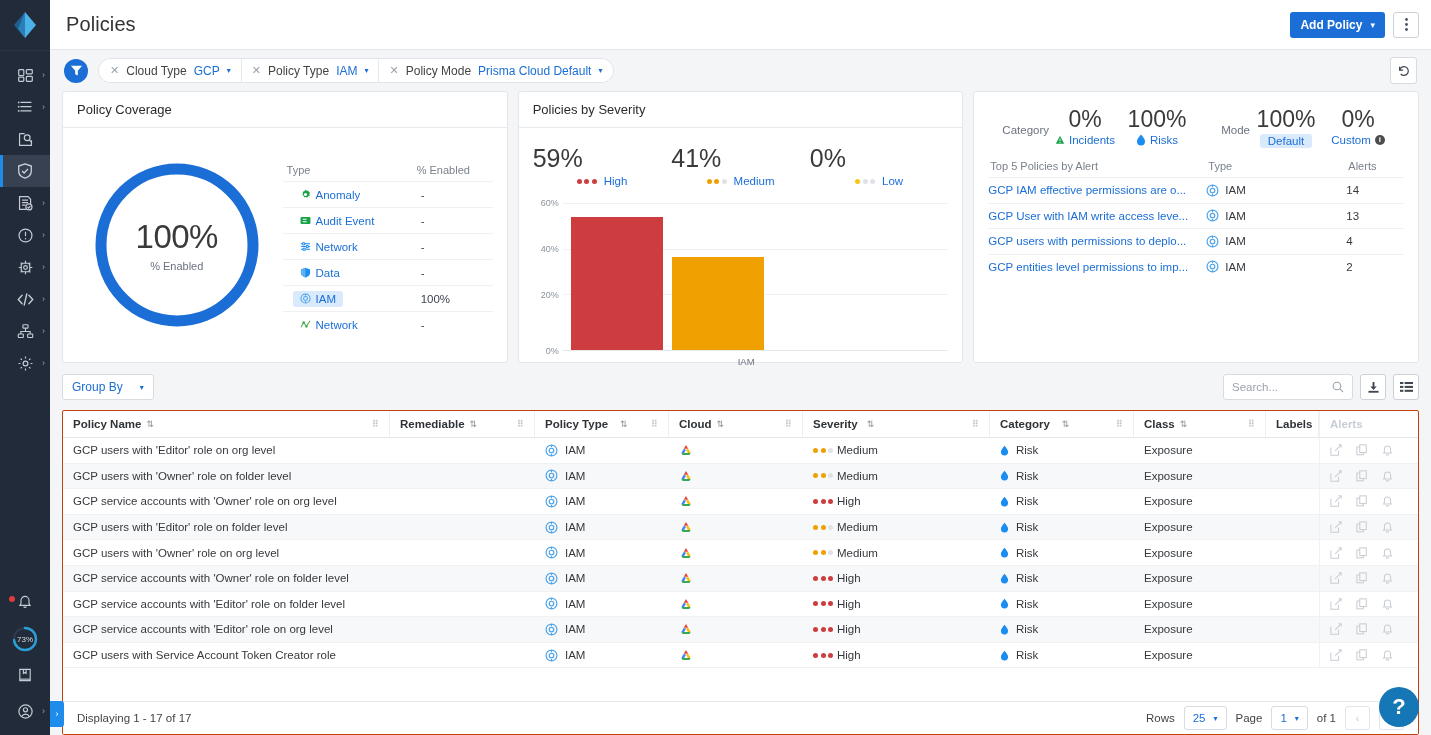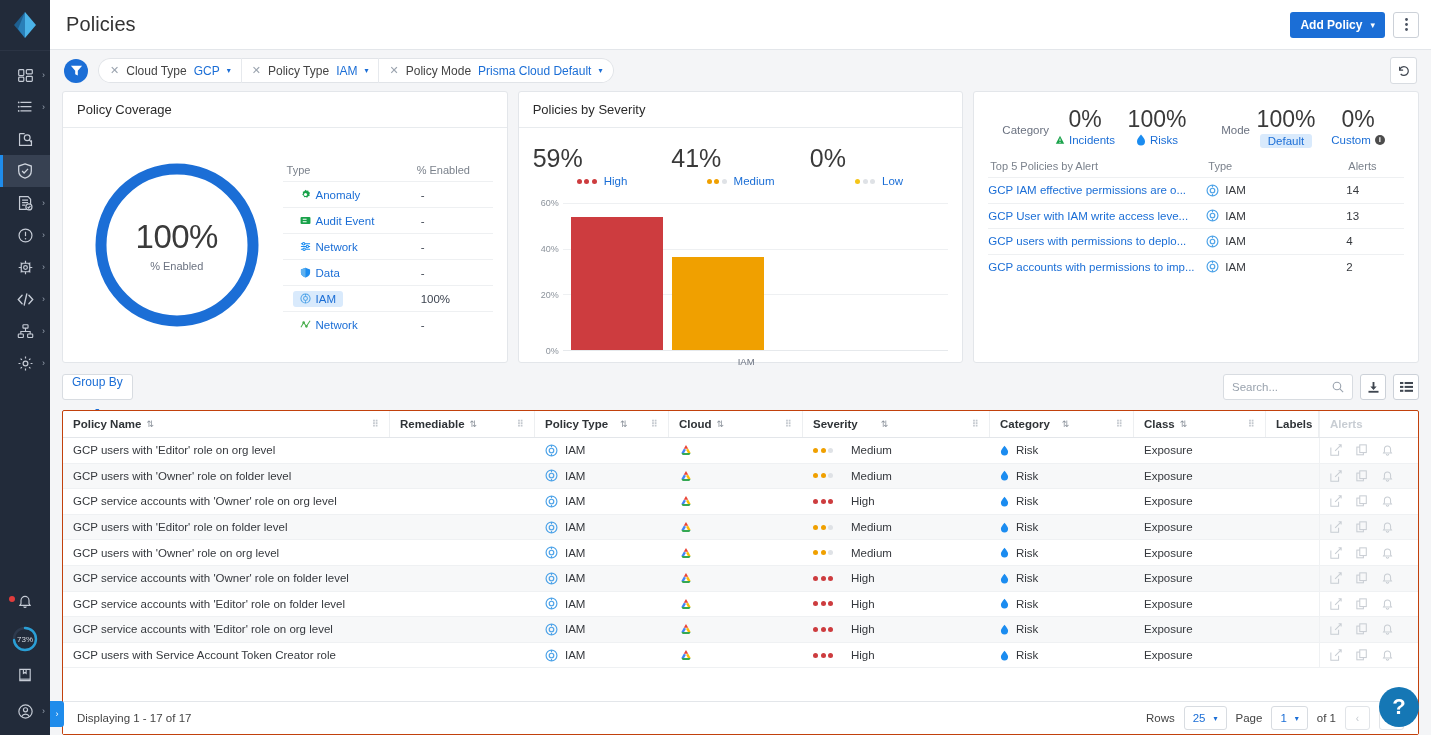--- a/index.html
+++ b/index.html
@@ -172,21 +172,21 @@
   }
   .dd-c1 { width: 218px; color: #1b6ed6; white-space: nowrap; overflow: hidden; text-overflow: ellipsis; }
   .dd-c2 { width: 140px; display: flex; align-items: center; gap: 6px; color: #35383d; }
   .dd-c3 { flex: 1; color: #35383d; }
 
   
   .tablewrap { flex: 1; padding: 10px 12px 0 12px; display: flex; flex-direction: column; min-height: 0; }
   .table-toolbar { display: flex; align-items: center; height: 28px; margin-bottom: 9px; flex-shrink: 0; }
   .groupby {
     background: #fff; border: 1px solid #d8dce1; border-radius: 3px; height: 26px;
-    display: flex; align-items: center; gap: 17px; padding: 0 9px; color: #1b6ed6; font-size: 12px; flex-direction: column;
+    display: flex; align-items: center; gap: 17px; padding: 0 9px; color: #1b6ed6; font-size: 12px;
   }
   .groupby .cd { font-size: 8px; }
   .toolbar-right { margin-left: auto; display: flex; align-items: center; gap: 7px; }
   .searchbox {
     width: 130px; height: 26px; background: #fff; border: 1px solid #d8dce1; border-radius: 3px;
     display: flex; align-items: center; padding: 0 8px;
   }
   .searchbox input {
     border: none; outline: none; flex: 1; font-size: 11.5px; color: #333;
     font-family: inherit; background: transparent; min-width: 0;
@@ -204,21 +204,21 @@
   .th .grip { margin-left: auto; color: #c3c8ce; font-size: 9px; letter-spacing: -2px; line-height: 7px; width: 7px; }
   .th .grip i { font-style: normal; display: block; }
   .tbody { flex: 1; overflow: hidden; }
   .tr { display: flex; height: 25.6px; border-bottom: 1px solid #eff1f3; align-items: center; }
   .tr:nth-child(even) { background: #f7f8f9; }
   .td { padding: 0 10px; font-size: 11.5px; color: #35383d; display: flex; align-items: center; }
   .c-name { width: 327px; }
   .c-rem { width: 145px; }
   .c-ptype { width: 134px; gap: 7px; }
   .c-cloud { width: 134px; }
-  .c-sev { width: 187px; gap: 18px; }
+  .c-sev { width: 187px; gap: 4px; }
   .c-cat { width: 144px; gap: 7px; }
   .c-class { width: 132px; }
   .c-labels { width: 53px; }
   .c-actions { flex: 1; gap: 14px; color: #c8cdd3; border-left: 1px solid #eff1f3; height: 100%; }
 
   .tfoot {
     height: 33px; display: flex; align-items: center; padding: 0 14px;
     border-top: 1px solid #e3e6ea; background: #fff; flex-shrink: 0; font-size: 11.5px; color: #444;
   }
   .foot-right { margin-left: auto; display: flex; align-items: center; gap: 9px; }
@@ -690,21 +690,21 @@
                 <svg class="iam-ico" viewBox="0 0 12 12" stroke="#4ea3e8" stroke-width="1.1" fill="none">
                   <circle cx="6" cy="6" r="5"></circle>
                     <circle cx="6" cy="6" r="2.1"></circle>
                     <path d="M6 1 v2 M6 9 v2"></path>
                   </svg>
                 <span>IAM</span>
               </span>
               <span class="dd-c3">4</span>
             </div>
             <div class="dd-row">
-              <span class="dd-c1">GCP accounts with permissions to imp...</span>
+              <span class="dd-c1">GCP entities level permissions to imp...</span>
               <span class="dd-c2">
                 <svg class="iam-ico" viewBox="0 0 12 12" stroke="#4ea3e8" stroke-width="1.1" fill="none">
                   <circle cx="6" cy="6" r="5"></circle>
                     <circle cx="6" cy="6" r="2.1"></circle>
                     <path d="M6 1 v2 M6 9 v2"></path>
                   </svg>
                 <span>IAM</span>
               </span>
               <span class="dd-c3">2</span>
             </div>

